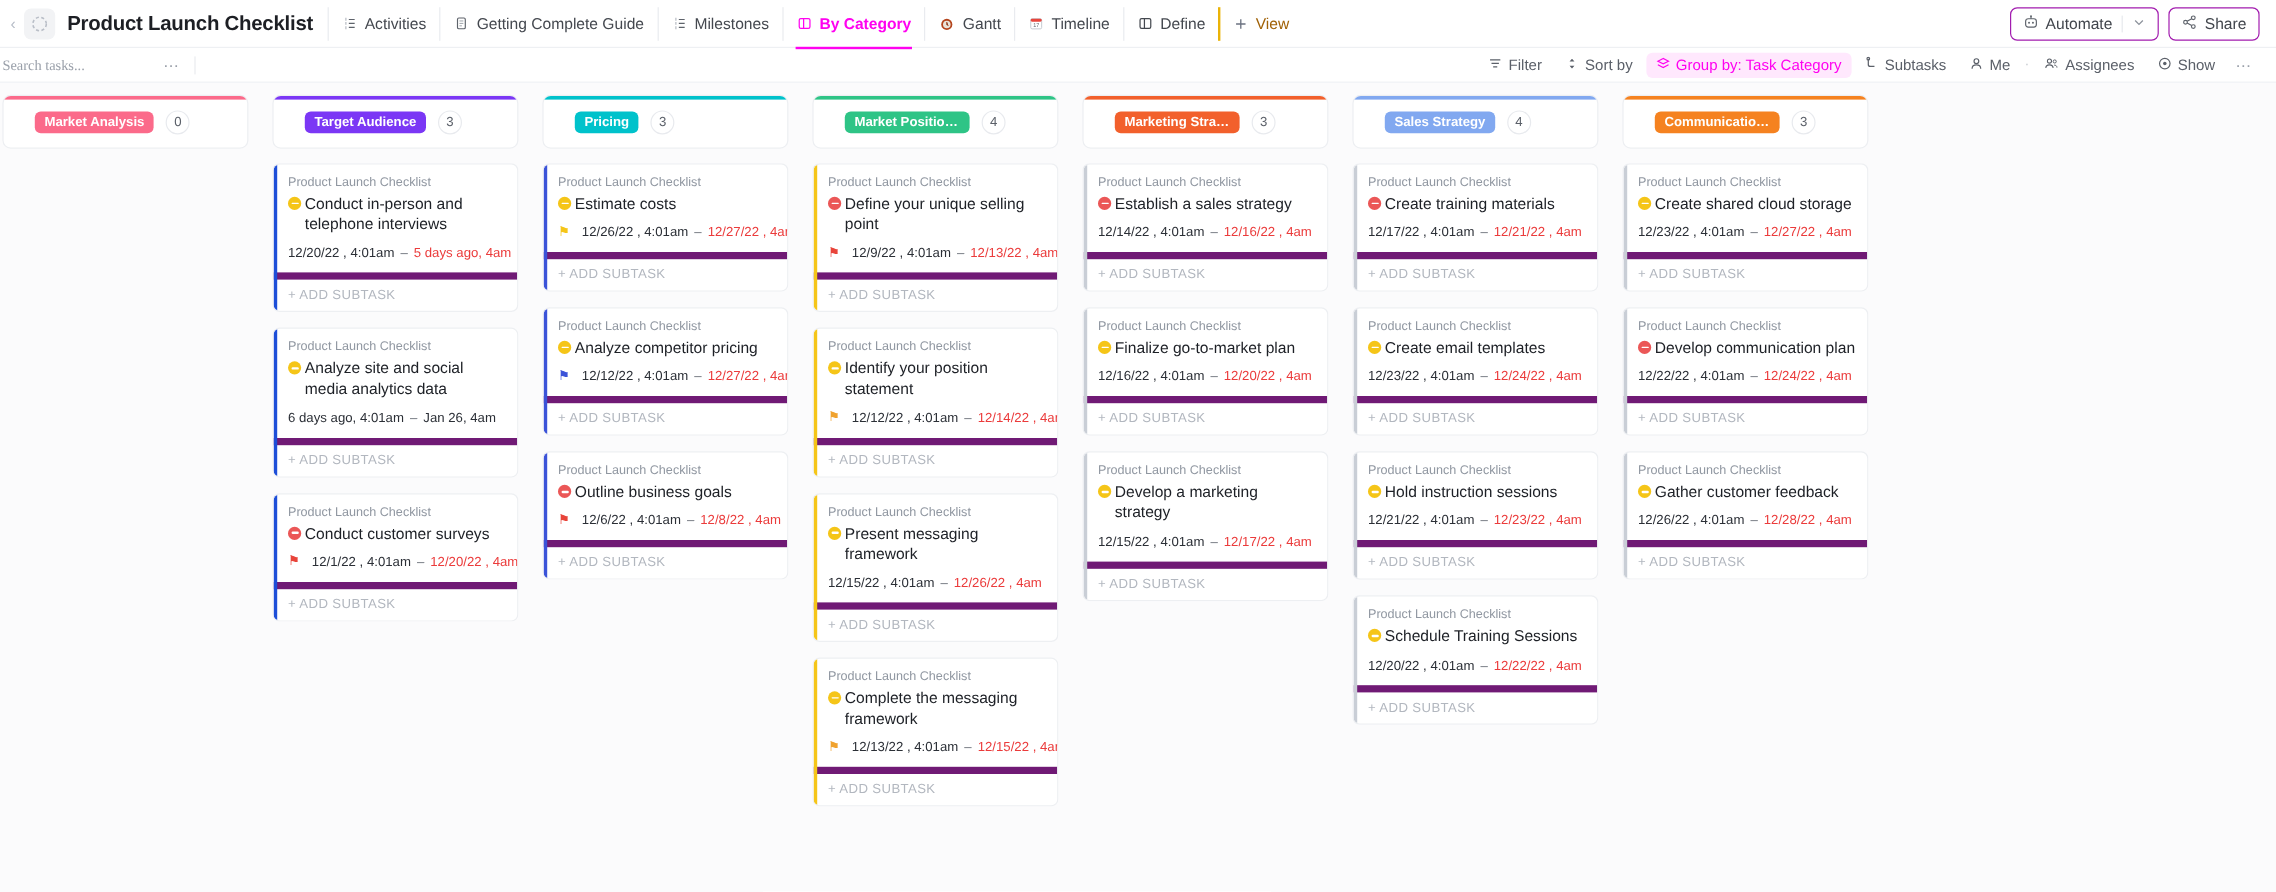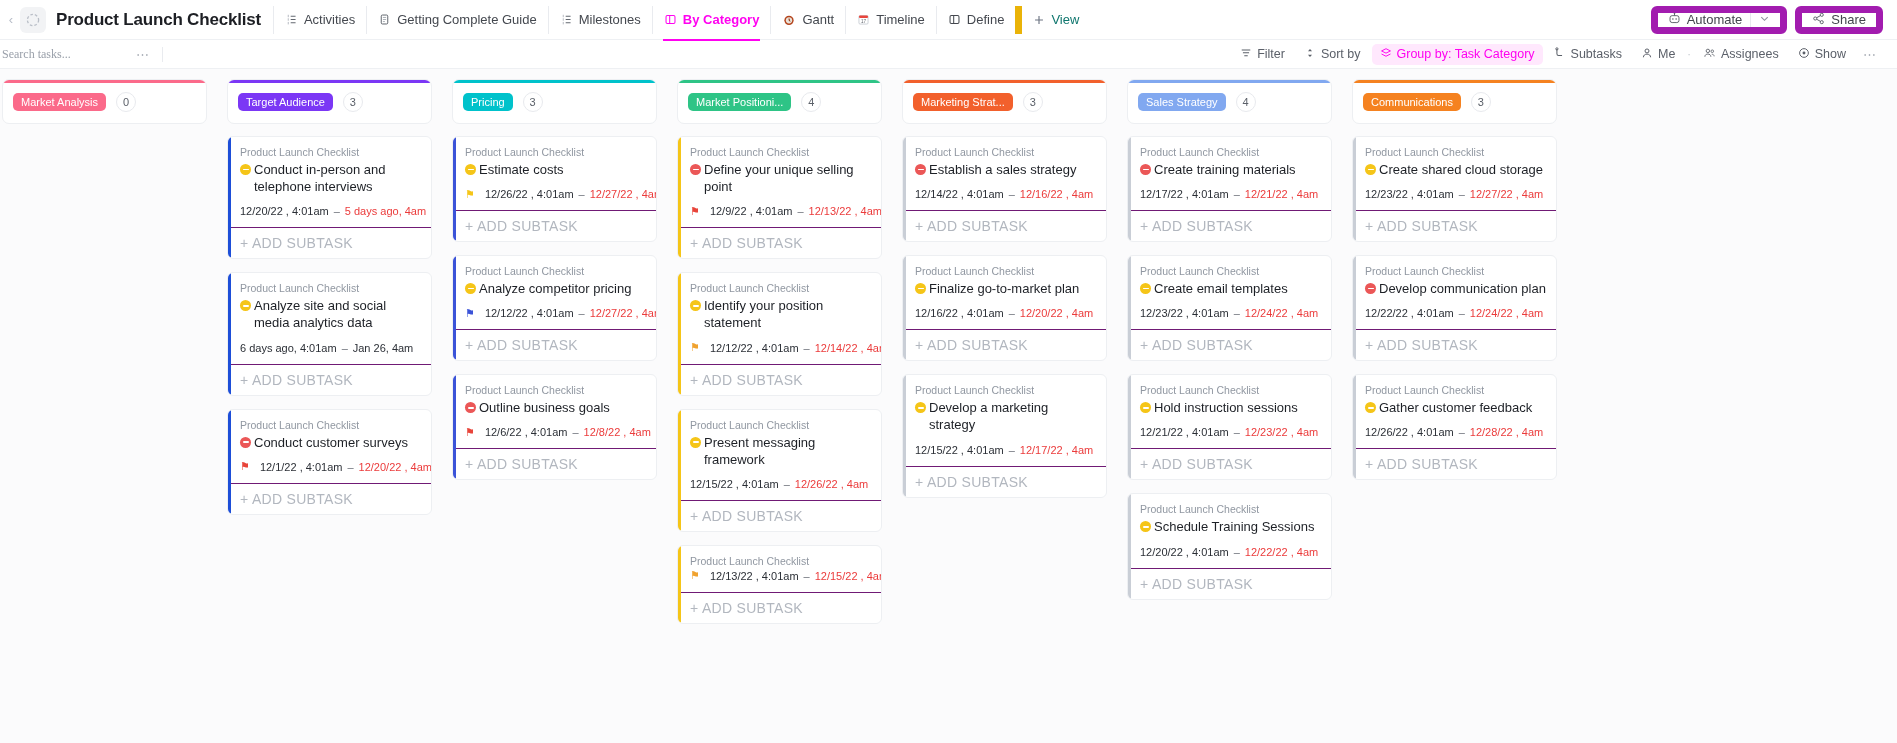--- a/index.html
+++ b/index.html
@@ -51,29 +51,29 @@
     white-space: nowrap;
   }
   .tab.active { color: #ff02f0; font-weight: 700; justify-content: flex-end; }
   .tab.active::after {
     content: "";
     position: absolute;
     left: 10px; right: 10px; bottom: -7px;
     height: 2px; background: #ff02f0;
   }
   .tab .ticon { display: inline-flex; align-items: center; }
-  .tab.addview { border-left: 7px solid #eab308; color: #0f766e; text-align: center; }
+  .tab.addview { border-left: 2px solid #eab308; color: #a16207; text-align: center; }
   .topbar-right {
     margin-left: auto;
     display: flex; align-items: center; gap: 8px;
   }
   .pillbtn {
     display: flex; align-items: center; gap: 6px;
     height: 28px; padding: 0 10px;
-    border: 7px solid #a21caf; border-radius: 6px;
+    border: 1px solid #a21caf; border-radius: 6px;
     font-size: 13px; color: #41454c;
     background: #fff;
     white-space: nowrap;
   }
   .pillbtn .divider {
     width: 1px; height: 14px; background: #e7e9ed; margin: 0 2px;
   }
 
   
   .subbar {
@@ -136,25 +136,25 @@
     position: relative;
     overflow: hidden;
     flex: none;
   }
   .col-head::before {
     content: "";
     position: absolute; top: 0; left: 0; right: 0; height: 3px;
     background: var(--accent);
   }
   .col-chip {
-    color: #fff; font-size: 11px; font-weight: 400;
+    color: #fff; font-size: 11px; font-weight: 700;
     padding: 3px 8px; border-radius: 5px;
     background: var(--chip);
     max-width: 104px;
-    overflow: hidden; text-overflow: ellipsis; white-space: nowrap;
+    overflow: hidden; text-overflow: ellipsis; white-space: nowrap; margin-left: 16px;
   }
   .col-count {
     margin-left: 10px;
     width: 20px; height: 20px; border-radius: 50%;
     border: 1px solid #e8eaee;
     display: flex; align-items: center; justify-content: center;
     font-size: 11px; color: #5b6069;
   }
 
   .col-body {
@@ -197,23 +197,23 @@
     display: flex; align-items: center; gap: 4px;
     padding-bottom: 10px;
     white-space: nowrap;
   }
   .card-dates .due { color: #eb3b3b; }
   .card-dates .dash { color: #6a6f78; padding: 0 1px; }
   .flag {
     font-size: 11px; line-height: 1; margin-right: 6px; flex: none;
   }
   .card-foot {
-    border-top: 1px solid #701a75;
+    border-top: 6px solid #701a75;
     padding: 7px 12px 7px 12px;
-    font-size: 14px; color: #b2b7bf; letter-spacing: 0.3px;
+    font-size: 11px; color: #b2b7bf; letter-spacing: 0.3px;
   }
 </style>
 </head>
 <body>
 
 <div class="topbar">
   <span class="collapse-caret">‹</span>
   <span class="proj-avatar">
     <svg width="14" height="14" viewBox="0 0 14 14" fill="none">
       <circle cx="7" cy="7" r="5.6" stroke="#b9bec7" stroke-width="1.3" stroke-dasharray="2.6 2"></circle>
@@ -566,20 +566,24 @@
               <span class="dash">–</span>
               <span class="due">12/26/22 , 4am</span>
             </div>
           </div>
           <div class="card-foot">+ ADD SUBTASK</div>
         </div>
         <div class="card" style="--cbar:#f5c518">
           <span class="bar"></span>
           <div class="card-inner">
             <div class="card-list">Product Launch Checklist</div>
+            <div class="card-title">
+              <span class="stat-ic" style="background:#f5c518"></span>
+              <span>Complete the messaging framework</span>
+            </div>
             <div class="card-dates">
               <span class="flag" style="color:#f0a22e">⚑</span>
               <span>12/13/22 , 4:01am</span>
               <span class="dash">–</span>
               <span class="due">12/15/22 , 4am</span>
             </div>
           </div>
           <div class="card-foot">+ ADD SUBTASK</div>
         </div>
       </div>

